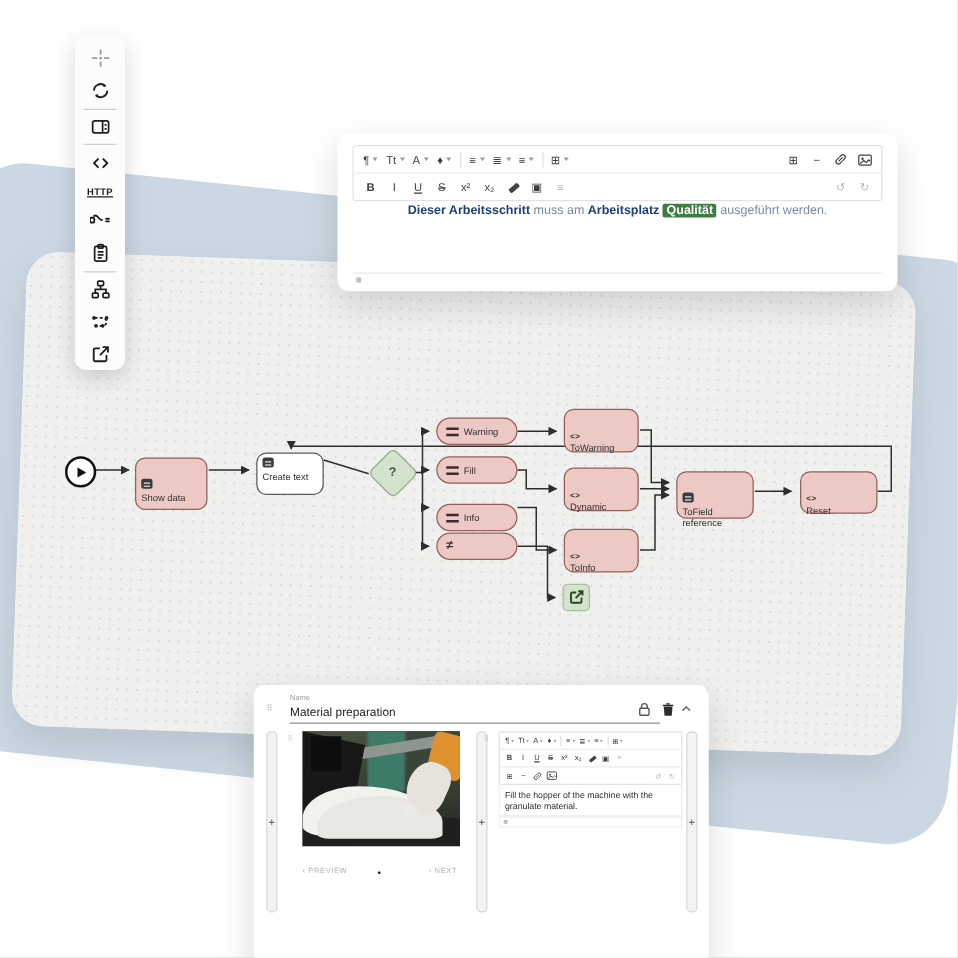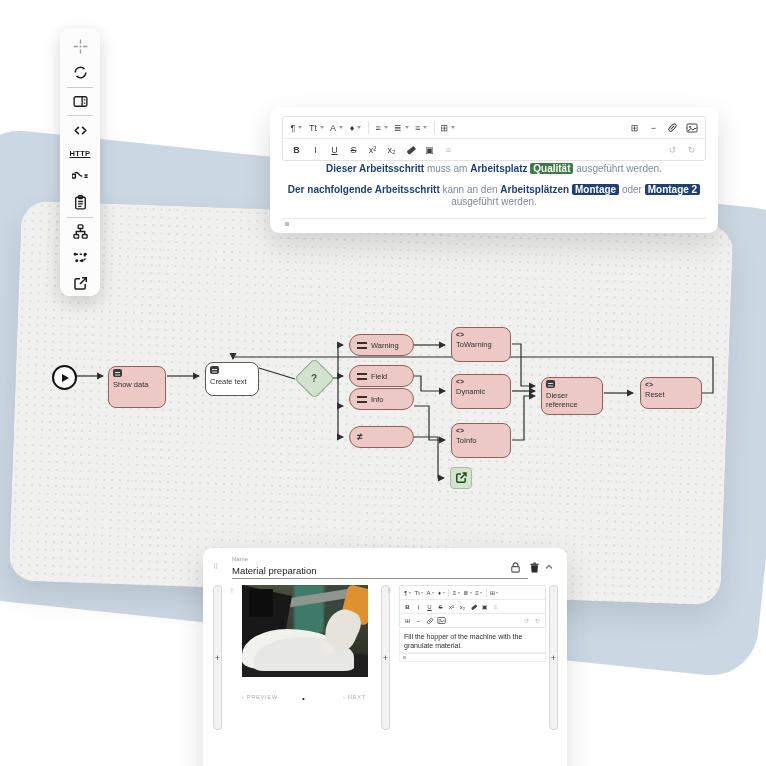--- a/index.html
+++ b/index.html
@@ -39,21 +39,21 @@
   .seg-normal{color:#7d89a0;}
   .seg-bold{color:#1d3f7a;font-weight:bold;}
   .seg-badge-green{background:#3d7c43;color:#fff;font-weight:bold;padding:0px 3px;border-radius:2px;}
   .seg-badge-blue{background:#1e3f78;color:#fff;font-weight:bold;padding:0px 3px;border-radius:2px;}
   .ed-foot{position:absolute;left:12px;right:12px;bottom:6px;border-top:1px solid #ececec;height:8px;}
   .grip{position:absolute;left:3px;top:3px;width:4px;height:4px;background:#bdbdbd;}
   
   #edges{position:absolute;left:0;top:0;z-index:3;}
   .fnode{position:absolute;box-sizing:border-box;font-size:7.5px;color:#303030;z-index:4;cursor:pointer;}
   .pink{background:#ecc9c5;border:1.4px solid #935f58;}
-  .rect{border-radius:8px;padding:2px 4px;}
+  .rect{border-radius:8px;padding:16px 4px;}
   .pill{border-radius:11px;display:flex;align-items:center;gap:4px;padding:0 7px;}
   .whitebox{background:#fff;border:1.2px solid #5a5a5a;border-radius:8px;padding:3px 4px;}
   .startc{width:21px;height:21px;border:2.3px solid #111;border-radius:50%;background:#fff;
           display:flex;align-items:center;justify-content:center;}
   .startc b{width:0;height:0;border-left:7px solid #111;border-top:4.5px solid transparent;border-bottom:4.5px solid transparent;margin-left:2px;}
   .dia{width:27px;height:27px;background:#d2e2cd;border:1.3px solid #8aa886;border-radius:5px;transform:rotate(45deg);}
   .dia-wrap{width:38px;height:38px;display:flex;align-items:center;justify-content:center;position:absolute;}
   .dia-q{position:absolute;font-size:10px;font-weight:bold;color:#3c5a3c;}
   .nicon-card{display:inline-block;width:9px;height:8px;background:#3c3c3c;border-radius:2px;position:relative;}
   .nicon-card:after{content:"";position:absolute;left:2px;right:2px;top:2.5px;height:1px;background:rgba(255,255,255,.85);
@@ -153,23 +153,23 @@
   <span class="dia"></span>
   <span class="dia-q">?</span>
 </div>
 
 <div class="fnode pink pill" style="left:349px;top:334px;width:65px;height:22px;">
   <span class="nicon-eq"></span>
   <span>Warning</span>
 </div>
 <div class="fnode pink pill" style="left:349px;top:365px;width:65px;height:22px;">
   <span class="nicon-eq"></span>
-  <span>Field</span>
-</div>
-<div class="fnode pink pill" style="left:349px;top:388px;width:65px;height:22px;">
+  <span>Fill</span>
+</div>
+<div class="fnode pink pill" style="left:349px;top:403px;width:65px;height:22px;">
   <span class="nicon-eq"></span>
   <span>Info</span>
 </div>
 <div class="fnode pink pill" style="left:349px;top:426px;width:65px;height:22px;">
   <span class="nicon-ne">≠</span>
 </div>
 
 <div class="fnode pink rect" style="left:451px;top:327px;width:60px;height:35px;">
   <span class="nicon-code">&lt;&gt;</span>
   <span class="nlabel">ToWarning</span>
@@ -178,21 +178,21 @@
   <span class="nicon-code">&lt;&gt;</span>
   <span class="nlabel">Dynamic</span>
 </div>
 <div class="fnode pink rect" style="left:451px;top:423px;width:60px;height:35px;">
   <span class="nicon-code">&lt;&gt;</span>
   <span class="nlabel">ToInfo</span>
 </div>
 
 <div class="fnode pink rect" style="left:541px;top:377px;width:62px;height:38px;">
   <span class="nicon-card"></span>
-  <span class="nlabel">Dieser reference</span>
+  <span class="nlabel">ToField reference</span>
 </div>
 <div class="fnode pink rect" style="left:640px;top:377px;width:62px;height:32px;">
   <span class="nicon-code">&lt;&gt;</span>
   <span class="nlabel">Reset</span>
 </div>
 
 <div class="fnode greenbox" style="left:450px;top:467px;width:22px;height:22px;">
   <svg class="ic" width="14" height="14" viewBox="0 0 14 14">
     <path d="M7,3 H3.8 a1,1 0 0 0 -1,1 V10.2 a1,1 0 0 0 1,1 H10.2 a1,1 0 0 0 1,-1 V7" fill="none" stroke="#27481f" stroke-width="1.5"></path>
     <path d="M6.5,7.5 L12,2 M8.6,2 H12 V5.4" fill="none" stroke="#27481f" stroke-width="1.5"></path>
@@ -380,21 +380,20 @@
             <i>↺</i>
           </span>
         <span class="tbtn gray">
             <i>↻</i>
           </span>
       </span>
     </div>
   </div>
   <div class="ed-content">
     <p><span class="seg-bold">Dieser Arbeitsschritt</span><span class="seg-normal"> muss am </span><span class="seg-bold">Arbeitsplatz</span><span class="seg-normal"> </span><span class="seg-badge-green">Qualität</span><span class="seg-normal"> ausgeführt werden.</span></p>
-    <p><span class="seg-bold">Der nachfolgende Arbeitsschritt</span><span class="seg-normal"> kann an den </span><span class="seg-bold">Arbeitsplätzen</span><span class="seg-normal"> </span><span class="seg-badge-blue">Montage</span><span class="seg-normal"> oder </span><span class="seg-badge-blue">Montage 2</span><span class="seg-normal"> ausgeführt werden.</span></p>
   </div>
   <div class="ed-foot">
     <span class="grip"></span>
   </div>
 </div>
 
 <div class="panel step-panel">
   <div class="sp-head">
     <span class="sp-drag">⠿</span>
     <span class="sp-name-label">Name</span>

